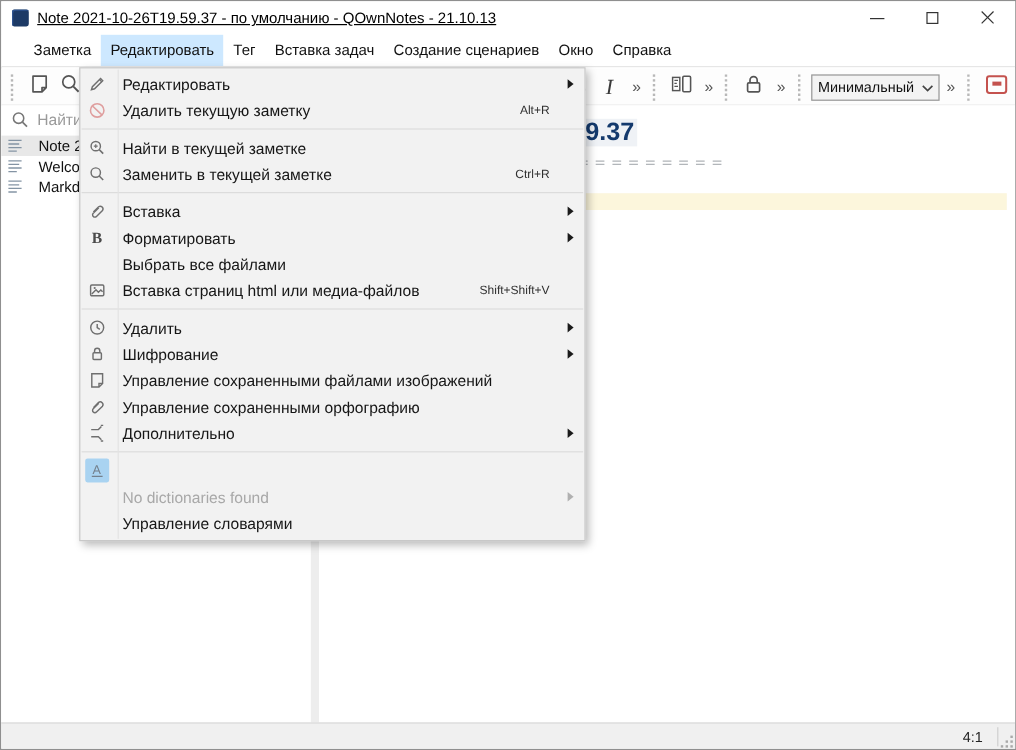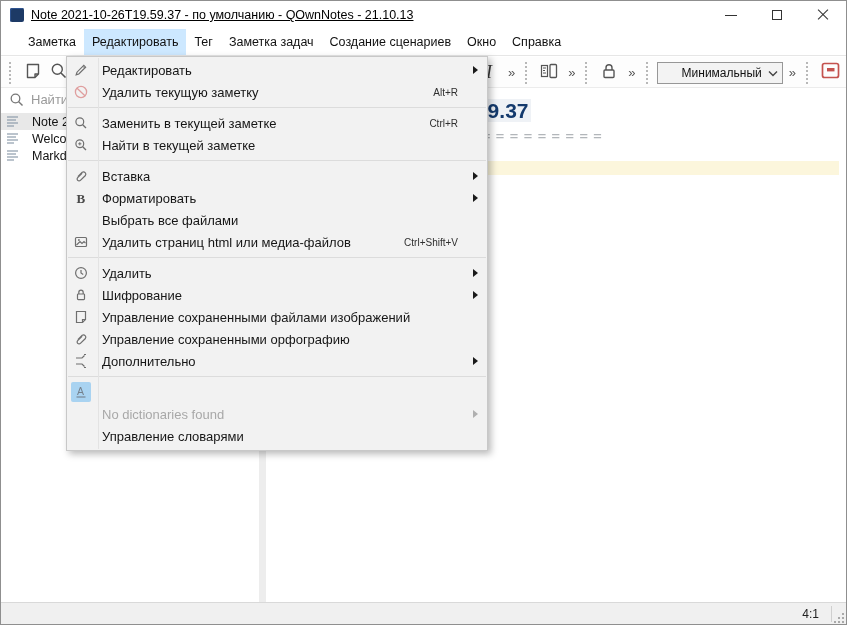--- a/index.html
+++ b/index.html
@@ -34,21 +34,21 @@
   .toolbar { position:absolute; top:56px; left:0; right:0; height:31px; background:#fdfdfd;
              border-bottom:1px solid #ececec; }
   .tb-left { position:absolute; left:4px; top:0; height:31px; display:flex; align-items:center; }
   .tb-right { position:absolute; right:3px; top:0; height:31px; display:flex; align-items:center; }
   .tb-handle { width:6px; height:22px; border-left:2px dotted #b8b8b8; margin:0 5px 0 4px; }
   .tb-btn { width:26px; height:26px; display:flex; align-items:center; justify-content:center; }
   .tb-overflow { font-size:13px; color:#555; padding:0 6px; }
   .tb-bold { font-family:"Liberation Serif", serif; font-weight:bold; font-size:19px; color:#3a3a3a; }
   .tb-italic { font-family:"Liberation Serif", serif; font-style:italic; font-size:18px; color:#3a3a3a; }
   .combo { height:22px; min-width:96px; border:1px solid #979797; background:#f3f3f3;
-           display:flex; align-items:center; font-size:12px; color:#111; padding:0 4px 0 24px; }
+           display:flex; align-items:center; font-size:12px; color:#111; padding:0 4px 0 5px; }
   .combo-text { flex:1; white-space:nowrap; }
   .combo-chev { margin-left:6px; }
 
   
   .content { position:absolute; top:87px; left:0; right:0; bottom:22px; background:#fff; }
   .left-panel { position:absolute; left:0; top:0; width:258px; bottom:0; background:#fff; }
   .splitter { position:absolute; left:258px; top:0; width:7px; bottom:0; background:#ededed; }
   .editor { position:absolute; left:265px; top:0; right:0; bottom:0; background:#fff; }
 
   .search-row { position:relative; height:24px; }
@@ -115,21 +115,21 @@
       <div class="win-btn">
           <div class="glyph-close"></div>
         </div>
     </div>
   </div>
 
   <div class="menubar" id="menubar">
       <div class="menubar-item">Заметка</div>
       <div class="menubar-item active">Редактировать</div>
       <div class="menubar-item">Тег</div>
-      <div class="menubar-item">Заметка задач</div>
+      <div class="menubar-item">Вставка задач</div>
       <div class="menubar-item">Создание сценариев</div>
       <div class="menubar-item">Окно</div>
       <div class="menubar-item">Справка</div>
     </div>
 
   <div class="toolbar">
     <div class="tb-left">
       <div class="tb-handle"></div>
       <div class="tb-btn">
         <span>
@@ -300,37 +300,37 @@
         <span class="mi-label">Удалить текущую заметку</span>
         <span class="mi-shortcut">Alt+R</span>
         <span class="mi-arrow"></span>
       </div>
       <div class="menu-sep"></div>
       <div class="menu-item">
         <span class="mi-icon">
           <svg width="16" height="16" viewBox="0 0 16 16">
             <circle cx="6.8" cy="6.8" r="3.9" fill="none" stroke="#6f6f6f" stroke-width="1.2"></circle>
             <line x1="9.7" y1="9.7" x2="13" y2="13" stroke="#6f6f6f" stroke-width="1.3"></line>
+            <line x1="5.2" y1="6.8" x2="8.4" y2="6.8" stroke="#6f6f6f"></line>
+            <line x1="6.8" y1="5.2" x2="6.8" y2="8.4" stroke="#6f6f6f"></line>
+          </svg>
+        </span>
+        <span class="mi-label">Найти в текущей заметке</span>
+        <span class="mi-shortcut"></span>
+        <span class="mi-arrow"></span>
+      </div>
+      <div class="menu-item">
+        <span class="mi-icon">
+          <svg width="16" height="16" viewBox="0 0 16 16">
+            <circle cx="6.8" cy="6.8" r="3.9" fill="none" stroke="#6f6f6f" stroke-width="1.2"></circle>
+            <line x1="9.7" y1="9.7" x2="13" y2="13" stroke="#6f6f6f" stroke-width="1.3"></line>
           </svg>
         </span>
         <span class="mi-label">Заменить в текущей заметке</span>
         <span class="mi-shortcut">Ctrl+R</span>
-        <span class="mi-arrow"></span>
-      </div>
-      <div class="menu-item">
-        <span class="mi-icon">
-          <svg width="16" height="16" viewBox="0 0 16 16">
-            <circle cx="6.8" cy="6.8" r="3.9" fill="none" stroke="#6f6f6f" stroke-width="1.2"></circle>
-            <line x1="9.7" y1="9.7" x2="13" y2="13" stroke="#6f6f6f" stroke-width="1.3"></line>
-            <line x1="5.2" y1="6.8" x2="8.4" y2="6.8" stroke="#6f6f6f"></line>
-            <line x1="6.8" y1="5.2" x2="6.8" y2="8.4" stroke="#6f6f6f"></line>
-          </svg>
-        </span>
-        <span class="mi-label">Найти в текущей заметке</span>
-        <span class="mi-shortcut"></span>
         <span class="mi-arrow"></span>
       </div>
       <div class="menu-sep"></div>
       <div class="menu-item">
         <span class="mi-icon">
           <svg width="16" height="16" viewBox="0 0 16 16">
             <path d="M4.8 8.7 9.2 4.3 a2.3 2.3 0 0 1 3.2 3.2 L7.4 12.4 a1.9 1.9 0 0 1 -2.7 -2.7 L9.3 5.1" fill="none" stroke="#6f6f6f" stroke-width="1.2"></path>
           </svg>
         </span>
         <span class="mi-label">Вставка</span>
@@ -354,22 +354,22 @@
         <span class="mi-arrow"></span>
       </div>
       <div class="menu-item">
         <span class="mi-icon">
           <svg width="16" height="16" viewBox="0 0 16 16">
             <rect x="2.5" y="3.5" width="11" height="9" rx="1" fill="none" stroke="#6f6f6f" stroke-width="1.2"></rect>
             <path d="M3.5 11 7 7.5 9 9.5 11 7.6 12.5 9.2" fill="none" stroke="#6f6f6f" stroke-width="1.2"></path>
             <circle cx="5.9" cy="6" r="0.9" fill="#6f6f6f"></circle>
           </svg>
         </span>
-        <span class="mi-label">Удалить страниц html или медиа-файлов</span>
-        <span class="mi-shortcut">Ctrl+Shift+V</span>
+        <span class="mi-label">Вставка страниц html или медиа-файлов</span>
+        <span class="mi-shortcut">Shift+Shift+V</span>
         <span class="mi-arrow"></span>
       </div>
       <div class="menu-sep"></div>
       <div class="menu-item">
         <span class="mi-icon">
           <svg width="16" height="16" viewBox="0 0 16 16">
             <circle cx="8" cy="8" r="5.4" fill="none" stroke="#6f6f6f" stroke-width="1.2"></circle>
             <path d="M8 5 V8 L10.2 9.4" fill="none" stroke="#6f6f6f" stroke-width="1.2"></path>
           </svg>
         </span>

